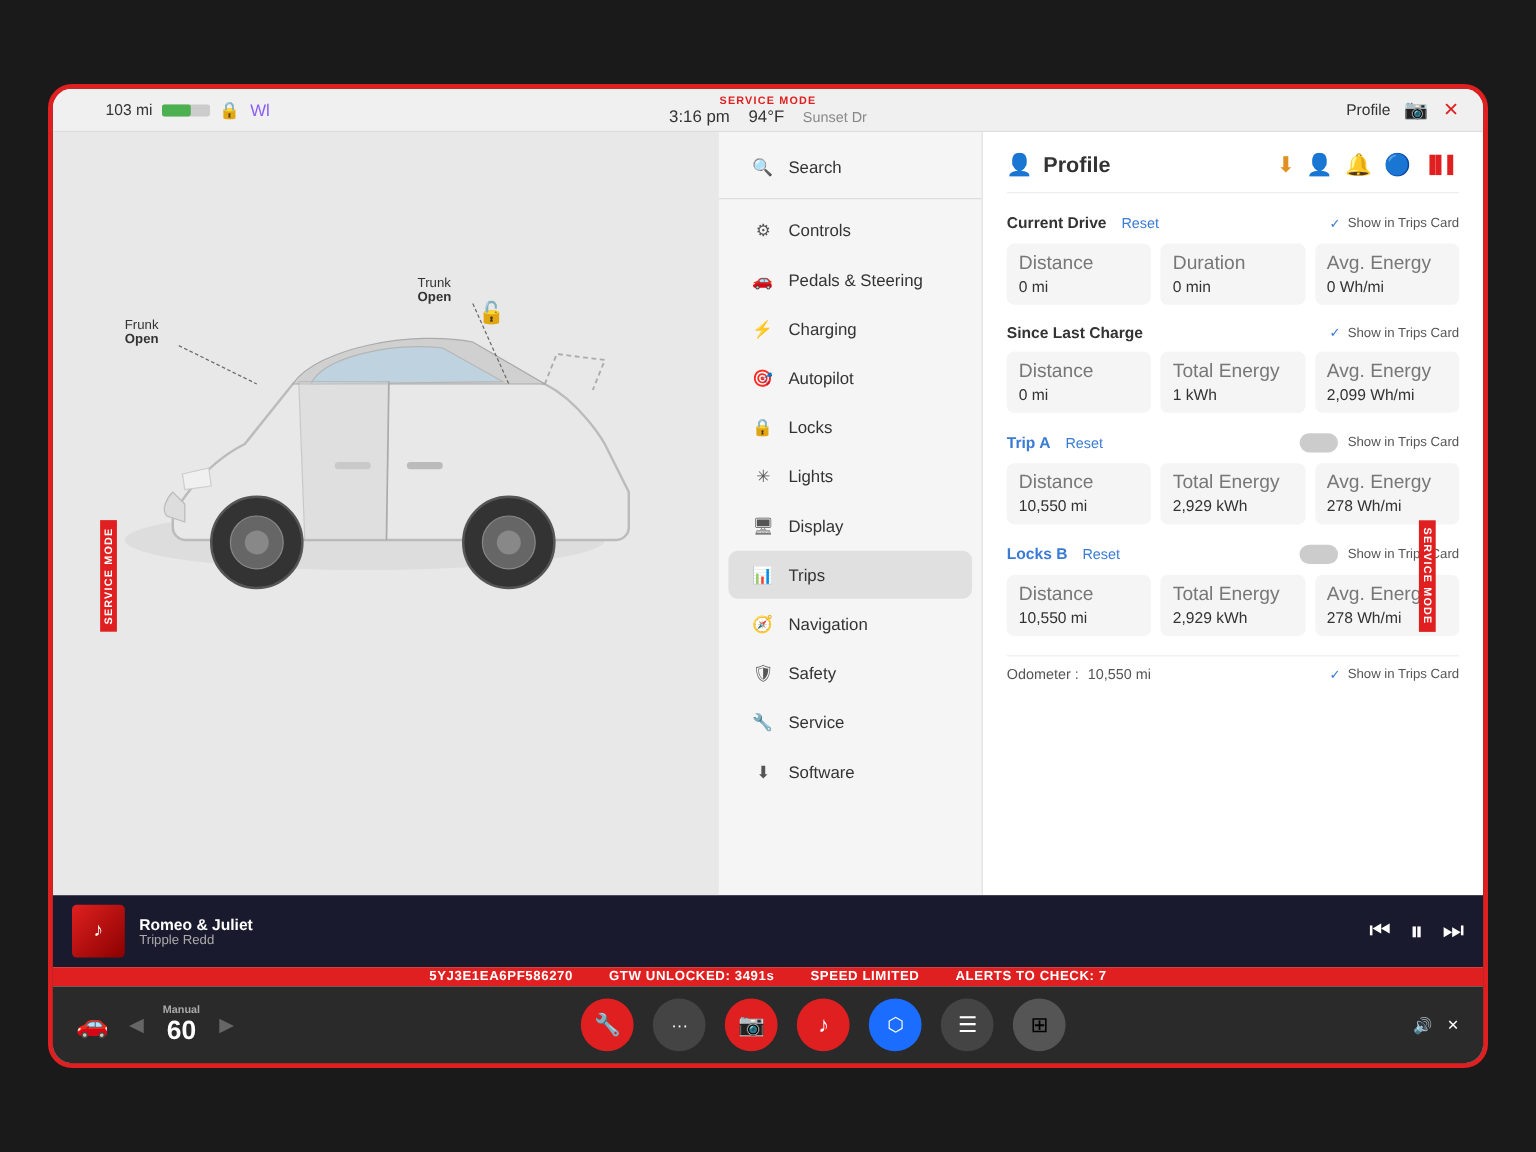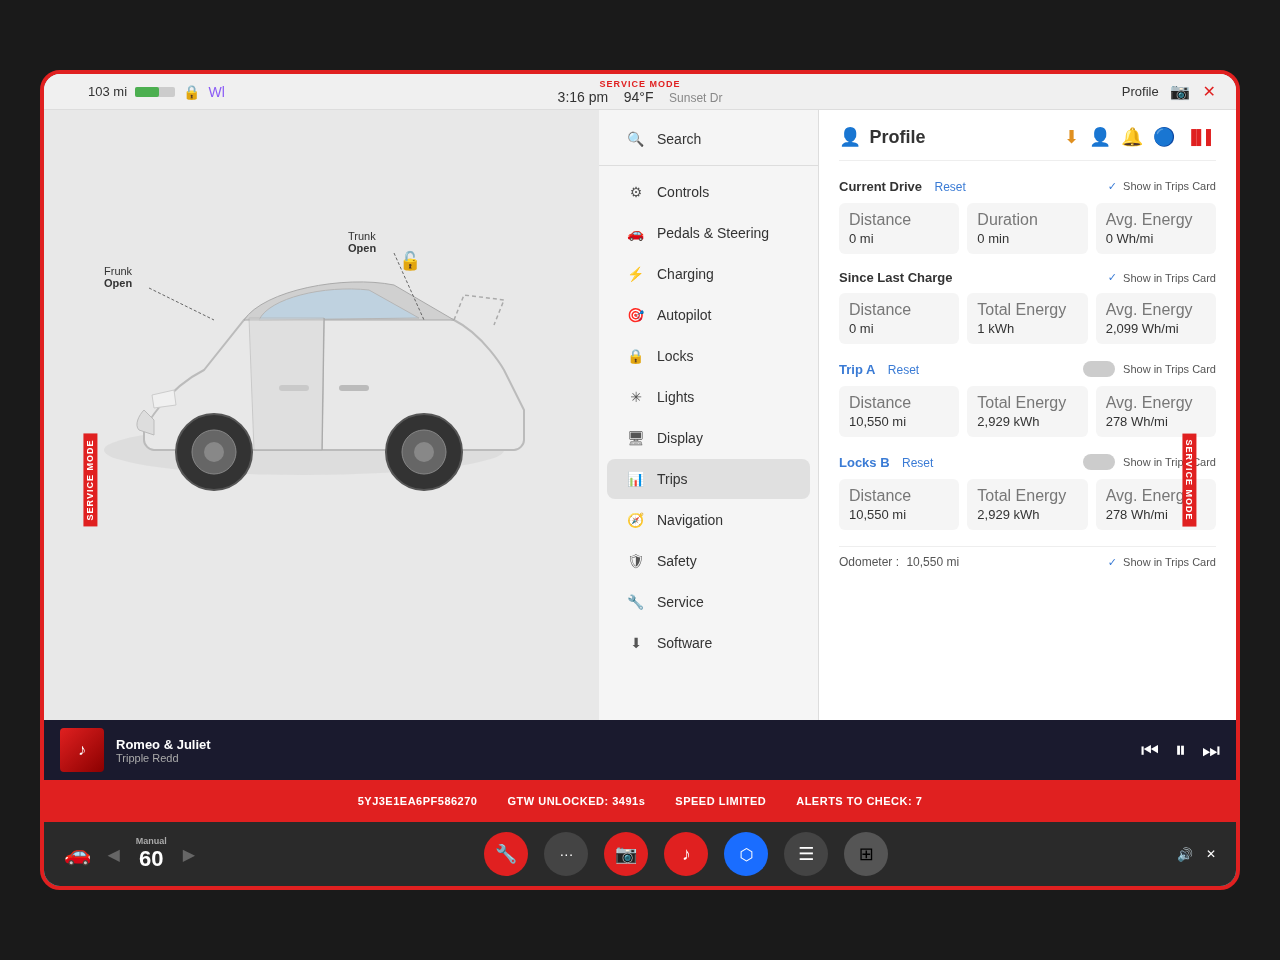--- a/index.html
+++ b/index.html
@@ -285,21 +285,21 @@
     }
     .music-controls {
       display: flex;
       align-items: center;
       gap: 16px;
       color: white;
       font-size: 18px;
     }
     
     .service-bar {
-      height: 42px;
+      height: 16px;
       background: #e02020;
       display: flex;
       align-items: center;
       justify-content: center;
       gap: 30px;
       font-size: 11px;
       font-weight: bold;
       color: white;
       letter-spacing: 0.5px;
     }

